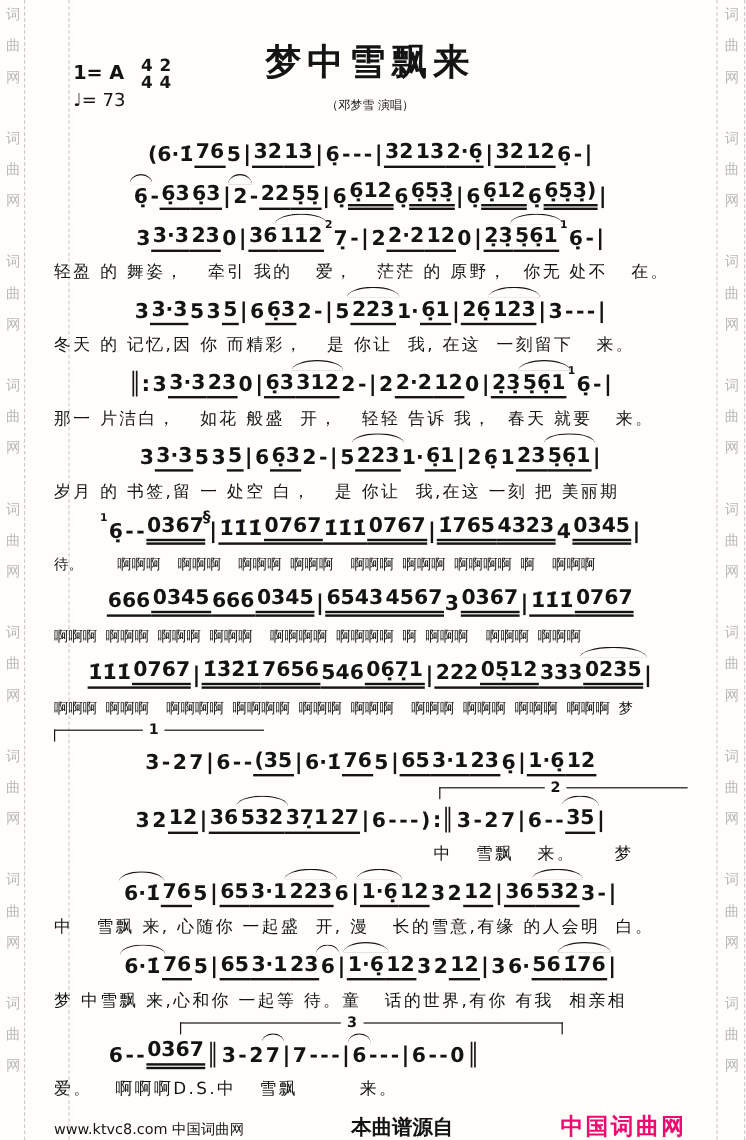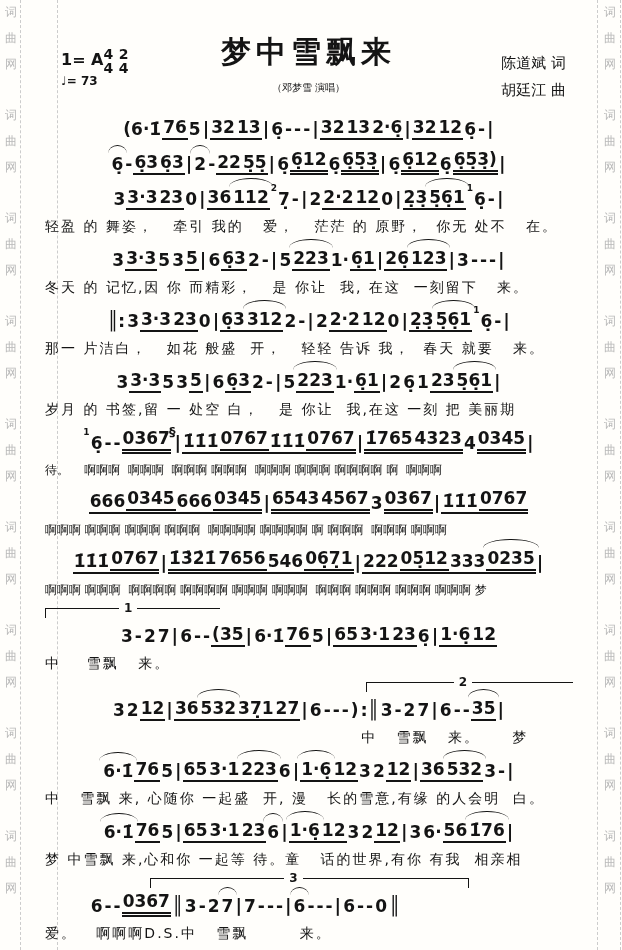--- a/index.html
+++ b/index.html
@@ -8,44 +8,44 @@
   
   .wm{position:absolute;top:6px;width:16px;display:flex;flex-direction:column;align-items:center;
       color:#b9b9b9;font-size:12px;line-height:1;}
   .wm-left{left:3px;} .wm-right{left:602px;}
   .wm .ch{margin-bottom:14px;} .wm .gap{height:25px;}
   .dash{position:absolute;top:0;bottom:0;width:0;border-left:1px dashed #cccccc;}
   
   .content{position:absolute;left:45px;top:28px;width:527px;}
   .hdr{position:relative;height:86px;}
   .keysig{position:absolute;left:16px;top:16px;font-size:16px;font-weight:bold;
-          display:flex;gap:0;align-items:center;}
+          display:flex;gap:14px;align-items:center;}
   .meter{display:inline-flex;flex-direction:column;text-align:center;line-height:1;
          font-size:14px;font-weight:bold;}
-  .tempo{position:absolute;left:16px;top:46px;font-size:12px;font-weight:bold;}
+  .tempo{position:absolute;left:16px;top:46px;font-size:15px;font-weight:normal;}
   .title{text-align:center;font-size:30px;font-weight:600;letter-spacing:5px;
          font-family:"DejaVu Serif",serif;padding-top:4px;}
   .subtitle{text-align:center;font-size:10px;margin-top:8px;}
   .credits{position:absolute;right:6px;top:22px;font-size:15px;line-height:1.8;}
   
   .system{position:relative;margin-bottom:9px;}
   .system.pad-volta{padding-top:13px;}
   .notes{display:flex;justify-content:center;align-items:flex-end;height:26px;
          font-weight:bold;font-size:17px;}
   .with-credit .notes{width:76%;}
   .tok{position:relative;line-height:1.25;padding:0 1px;white-space:nowrap;}
   .tok.u1{border-bottom:2px solid #141414;}
   .tok.u2{border-bottom:5px double #141414;padding-bottom:0px;}
   .tok.bar{font-size:18px;}
   .tok.arc::before{content:'';position:absolute;left:-3px;right:-3px;top:-9px;height:8px;
        border-top:1.5px solid #141414;border-radius:50% 50% 0 0 / 100% 100% 0 0;}
   sup.grace{font-size:9px;position:relative;top:-7px;margin-right:1px;}
   .tok.segno{transform:translateY(-14px);font-size:13px;padding:0;margin:0 -2px;}
   .lyrics{white-space:pre;font-size:14px;margin-top:8px;letter-spacing:2px;}
-  .lyrics.small{font-size:12px;letter-spacing:0;}
+  .lyrics.small{font-size:12px;letter-spacing:0;font-family:Liberation Mono, monospace;}
   .volta{position:absolute;top:0;height:9px;border-top:1.6px solid #141414;
          border-left:1.6px solid #141414;}
   .volta.closed{border-right:1.6px solid #141414;}
   .volta .num{position:absolute;left:42%;top:-7px;background:#fffefb;padding:0 5px;
               font-size:12px;font-weight:bold;line-height:1;}
   .credit{position:absolute;right:-4px;top:6px;width:124px;text-align:center;}
   .credit .name{font-size:21px;font-weight:bold;font-family:"DejaVu Serif",serif;}
   .credit .date{font-size:13px;margin-top:3px;}
   .footer{display:flex;justify-content:space-between;align-items:baseline;gap:10px;margin-top:0px;}
   .f-site{font-size:12px;}
@@ -145,24 +145,20 @@
               <span>4</span>
               <span>4</span>
             </span> <span class="meter">
               <span>2</span>
               <span>4</span>
             </span> </span>
       </div>
       <div class="tempo">♩= 73</div>
       <div class="title">梦中雪飘来</div>
       <div class="subtitle">（邓梦雪 演唱）</div>
-      <div class="credits">
-        <div>陈道斌 词</div>
-        <div>胡廷江 曲</div>
-      </div>
     </div>
 
     <div id="systems">
         <div class="system">
           <div class="notes">
             <span class="tok">(6·1̇</span>
             <span class="tok u1">76</span>
             <span class="tok">5</span>
             <span class="tok bar">|</span>
             <span class="tok u1">32</span>
@@ -391,21 +387,20 @@
             <span class="tok">5</span>
             <span class="tok bar">|</span>
             <span class="tok u1">65</span>
             <span class="tok u1">3·1</span>
             <span class="tok u1">23</span>
             <span class="tok">6̣</span>
             <span class="tok bar">|</span>
             <span class="tok u1">1·6̣</span>
             <span class="tok u1">12</span>
           </div>
-          <div class="lyrics">中    雪飘   来。</div>
         </div>
         <div class="system pad-volta">
           <div class="volta" style="left: 61%; width: 39%;">
             <span class="num">2</span>
           </div>
           <div class="notes">
             <span class="tok">3</span>
             <span class="tok">2</span>
             <span class="tok u1">12</span>
             <span class="tok bar">|</span>

